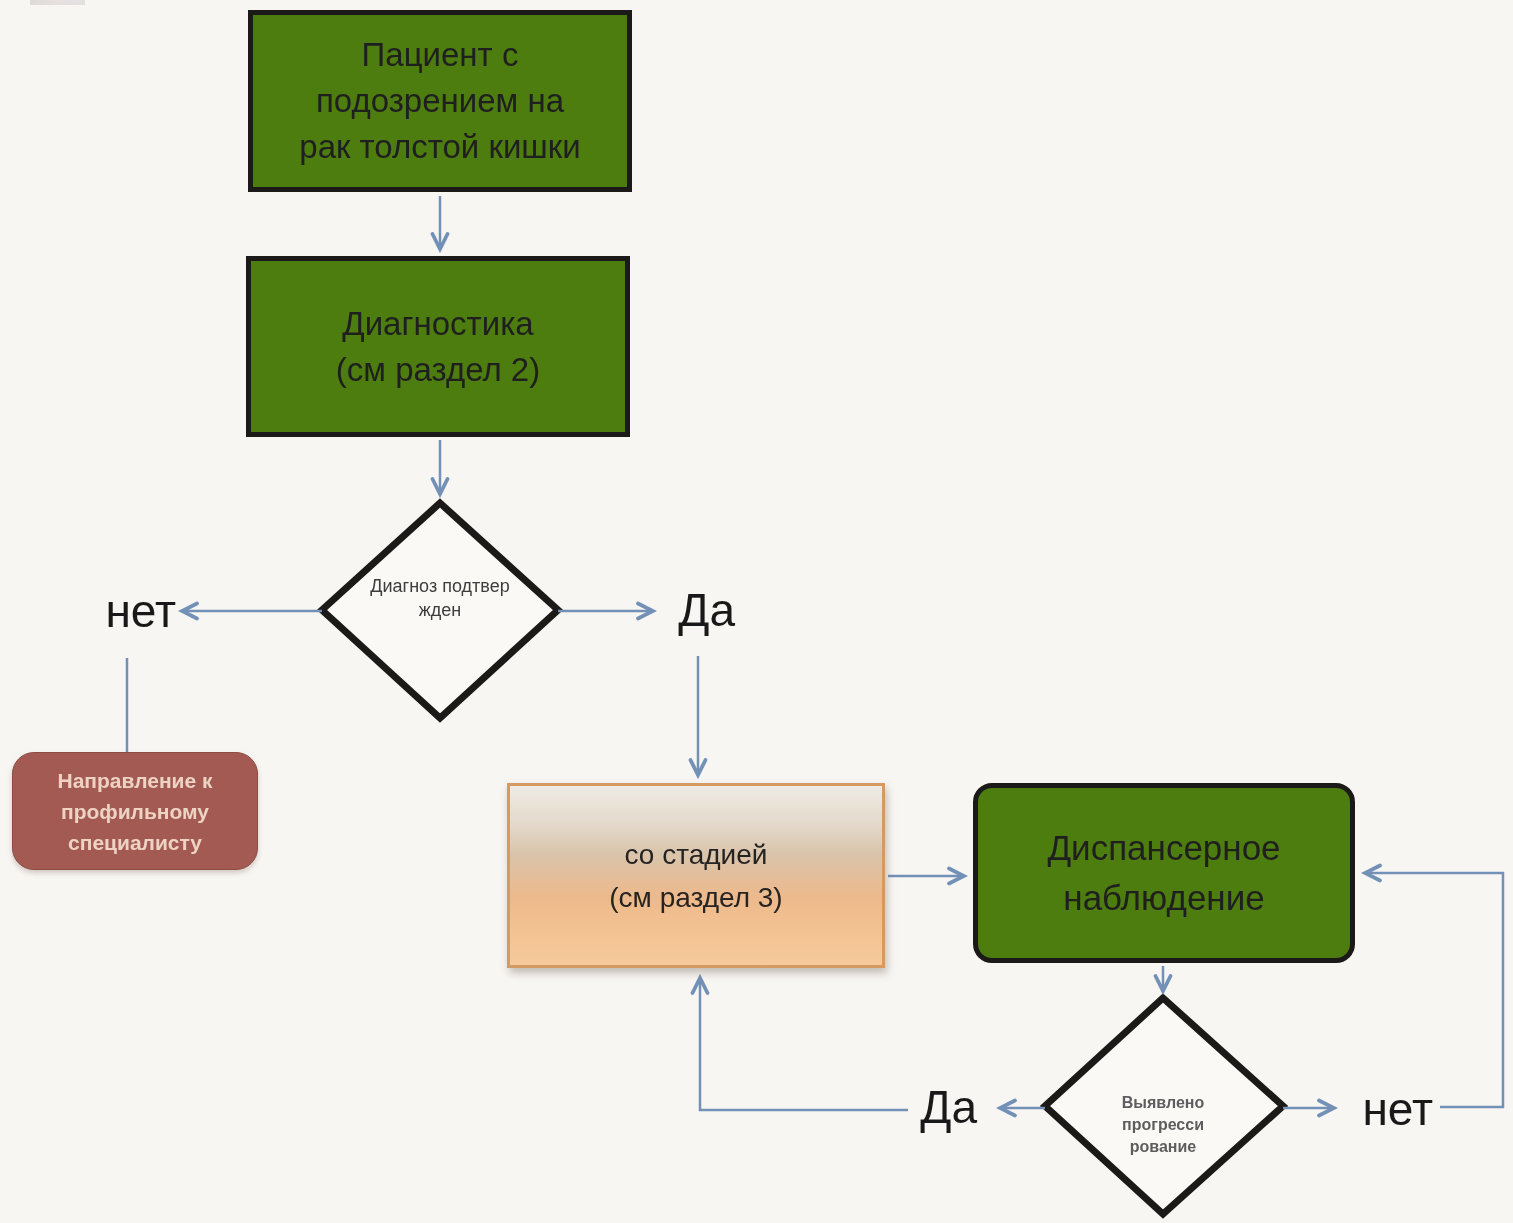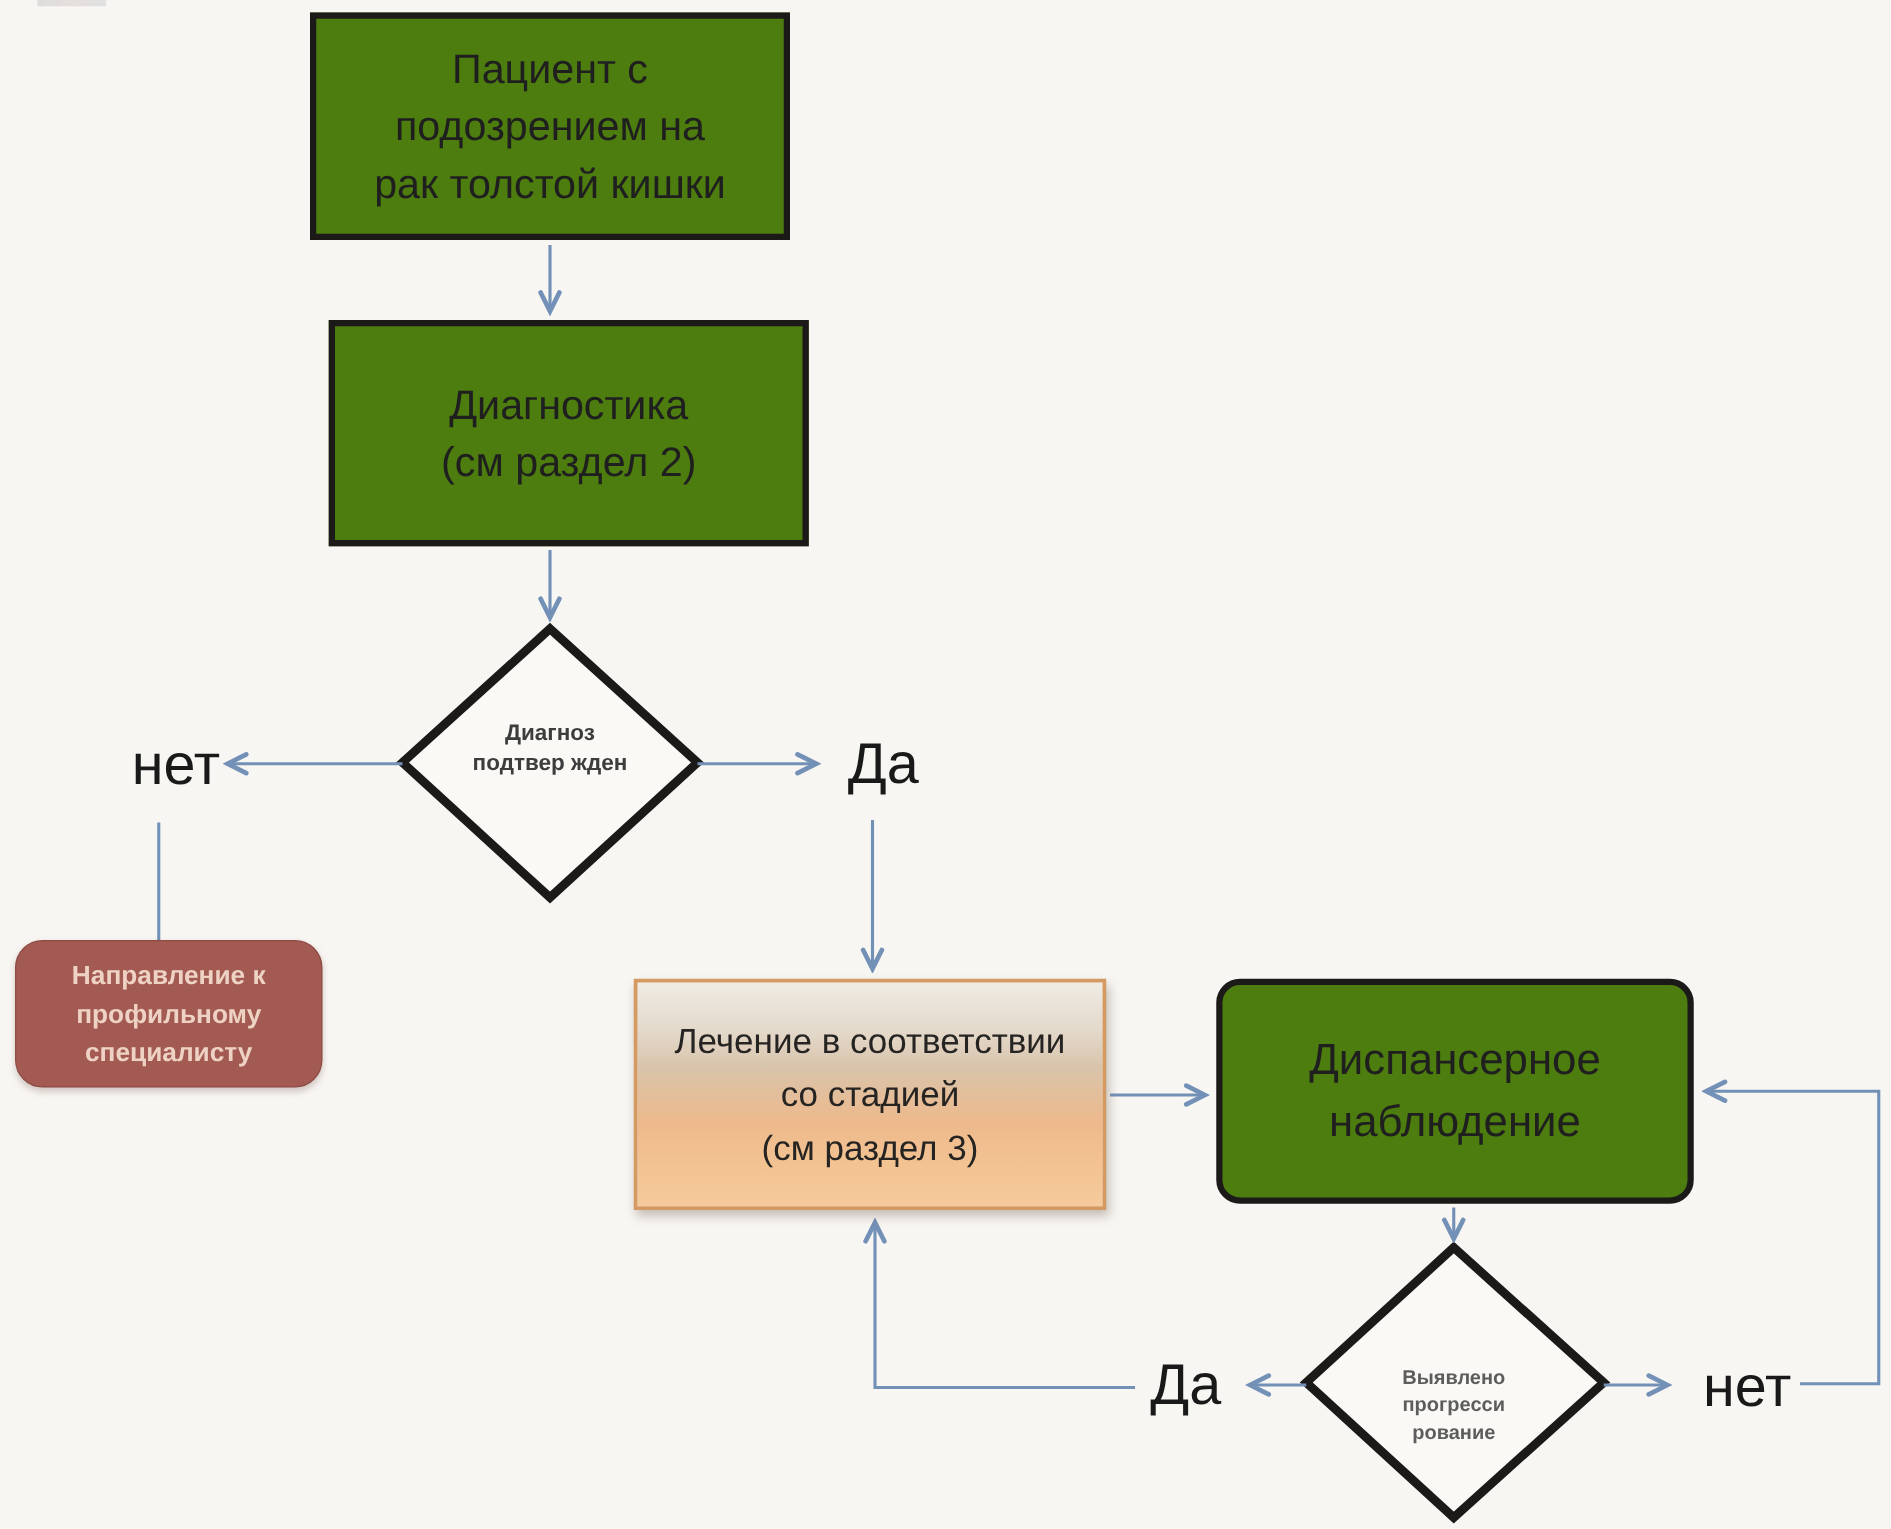--- a/index.html
+++ b/index.html
@@ -69,21 +69,21 @@
     line-height: 31px;
     font-weight: bold;
   }
   .diamond-label {
     position: absolute;
     text-align: center;
   }
   .d1-label {
     font-size: 18px;
     line-height: 24px;
-    font-weight: 700;
+    font-weight: 400;
     color: #3d3d3d;
   }
   .d2-label {
     font-size: 16px;
     line-height: 22px;
     font-weight: 600;
     color: #5d5d5d;
     margin-top: 20px;
   }
   .edge-label {
@@ -133,39 +133,38 @@
       <polyline points="1440,1107 1503,1107 1503,873 1365,873" marker-end="url(#arr)"></polyline>
     </g>
   </svg>
 
   <div class="node box patient" style="left:248px; top:10px; width:384px; height:182px;">
     <span class="ln">Пациент с</span>
     <span class="ln">подозрением на</span>
     <span class="ln">рак толстой кишки</span>
   </div>
 
-  <div class="node box diagnostics" style="left:263px; top:256px; width:384px; height:181px;">
+  <div class="node box diagnostics" style="left:246px; top:256px; width:384px; height:181px;">
     <span class="ln">Диагностика</span>
     <span class="ln">(см раздел 2)</span>
   </div>
 
   <div class="diamond-label d1-label" style="left:365px; top:574px; width:150px;">
     <span class="ln">Диагноз</span>
     <span class="ln">подтвер</span>
     <span class="ln">жден</span>
   </div>
 
   <div class="node referral" style="left:12px; top:752px; width:246px; height:118px;">
     <span class="ln">Направление к</span>
     <span class="ln">профильному</span>
     <span class="ln">специалисту</span>
   </div>
 
   <div class="node treatment" style="left:507px; top:783px; width:378px; height:185px;">
-    <span class="ln">Лечение в соответствии</span>
     <span class="ln">со стадией</span>
     <span class="ln">(см раздел 3)</span>
   </div>
 
   <div class="node box observation" style="left:973px; top:783px; width:382px; height:180px;">
     <span class="ln">Диспансерное</span>
     <span class="ln">наблюдение</span>
   </div>
 
   <div class="diamond-label d2-label" style="left:1088px; top:1072px; width:150px;">

